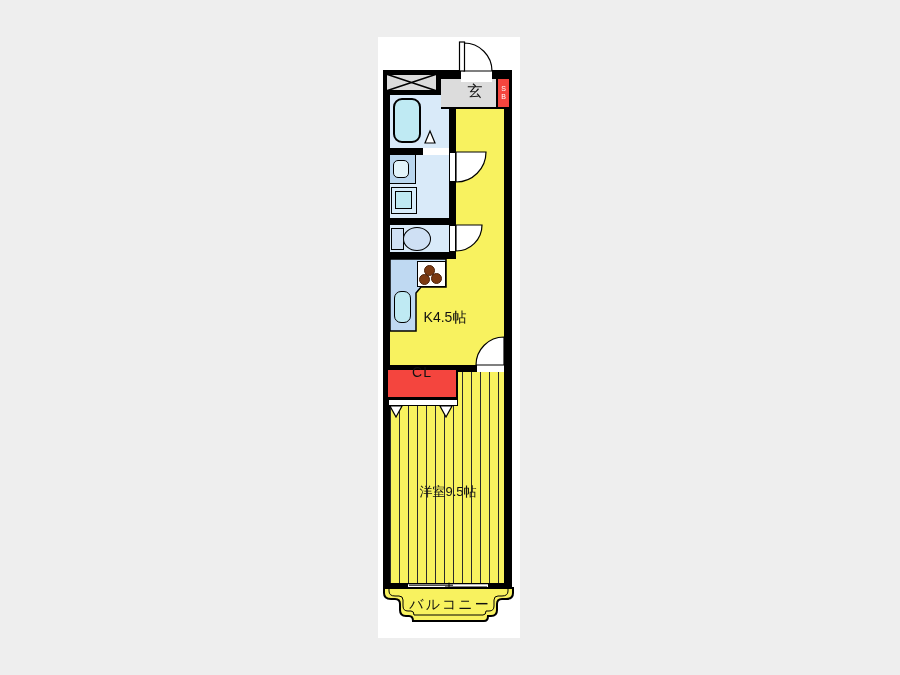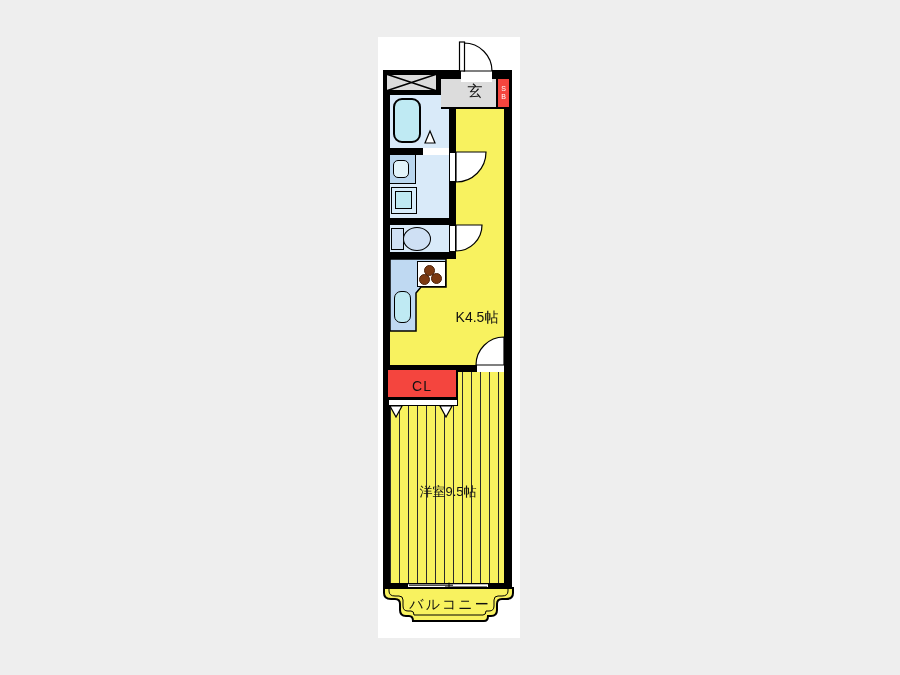--- a/index.html
+++ b/index.html
@@ -100,18 +100,18 @@
   <div class="abs fix" style="left:391px;top:228px;width:13px;height:22px;background:#CFE0F4;border:1.5px solid #000;"></div>
   <div class="abs fix" style="left:403px;top:227px;width:28px;height:24px;background:#CFE0F4;border:1.5px solid #000;border-radius:50%;"></div>
   <div class="abs fix" style="left:417px;top:261px;width:29px;height:26px;background:#FFFFFF;border:1.5px solid #000;">
     <div class="dot" style="left:6px;top:3px;"></div>
     <div class="dot" style="left:1px;top:12px;"></div>
     <div class="dot" style="left:13px;top:11px;"></div>
   </div>
   <div class="abs fix" style="left:394px;top:291px;width:17px;height:32px;background:#BFEAF3;border:1.5px solid #000;border-radius:7px;"></div>
 
   <div class="abs lbl" style="left:460px;top:82px;width:30px;font-size:15px;">玄</div>
-  <div class="abs lbl" style="left:442px;top:309px;width:70px;font-size:14px;">K4.5帖</div>
-  <div class="abs lbl" style="left:386px;top:378px;width:72px;font-size:14px;letter-spacing:1px;">CL</div>
+  <div class="abs lbl" style="left:410px;top:309px;width:70px;font-size:14px;">K4.5帖</div>
+  <div class="abs lbl" style="left:386px;top:364px;width:72px;font-size:14px;letter-spacing:1px;">CL</div>
   <div class="abs lbl" style="left:404px;top:483px;width:88px;font-size:13px;background:transparent;">洋室9.5帖</div>
   <div class="abs lbl" style="left:406px;top:596px;width:88px;font-size:14px;letter-spacing:2px;">バルコニー</div>
 
 </div>
 
 </body></html>

